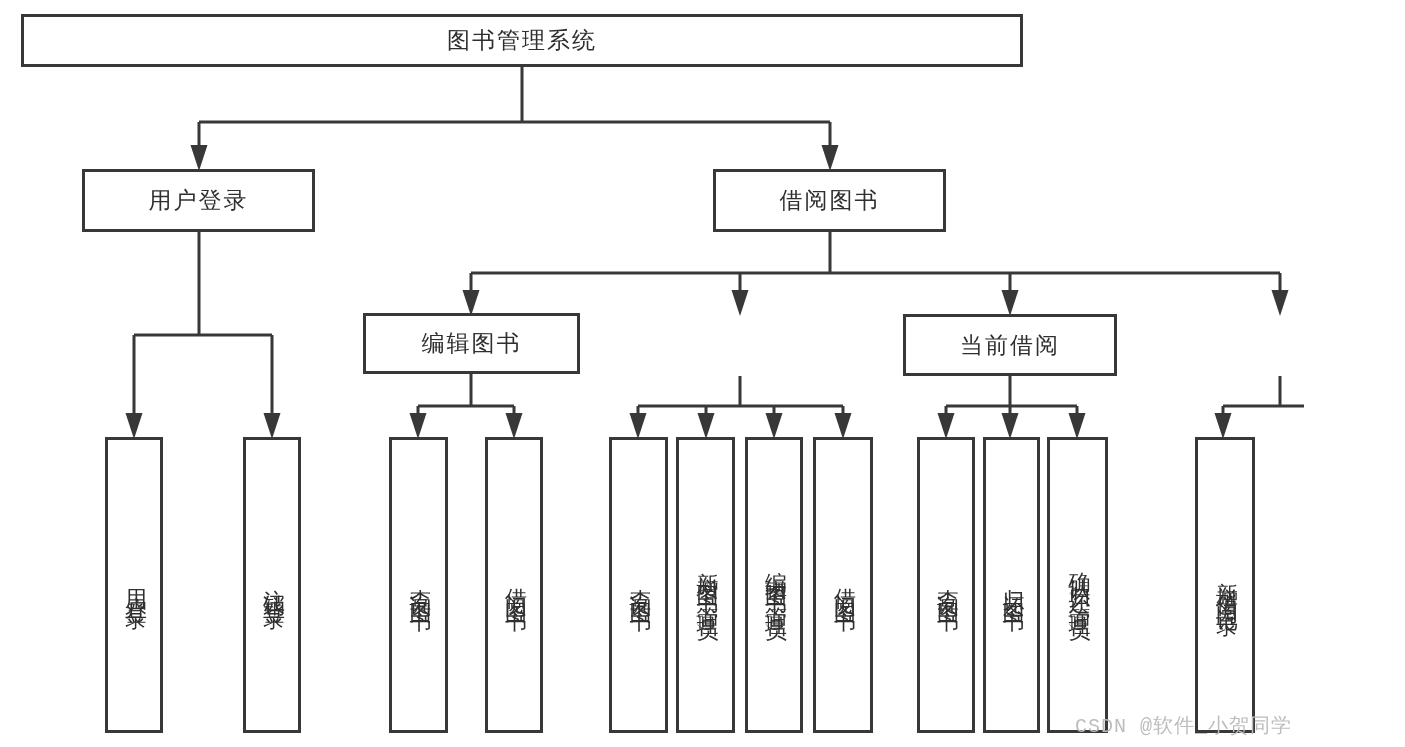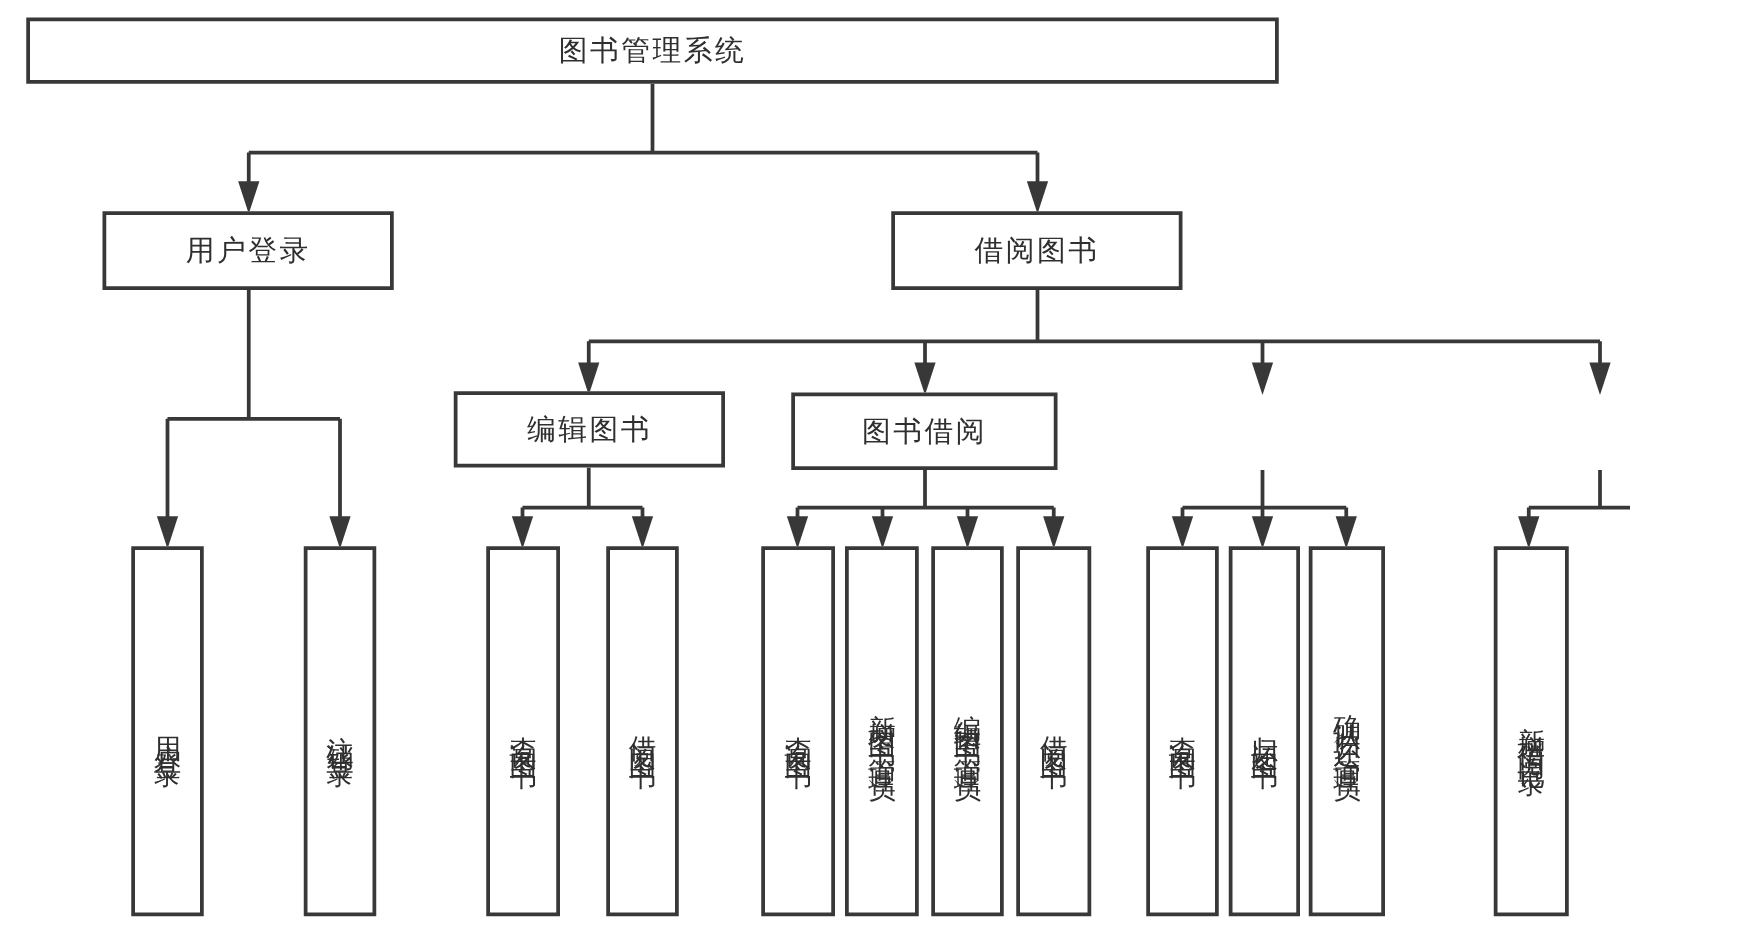--- a/index.html
+++ b/index.html
@@ -1,20 +1,20 @@
 <!DOCTYPE html>
 <html style="--line: #383838; --text: #2f2f2f; --watermark: #bdbdbd; --bg: #ffffff;"><head>
 <meta charset="utf-8">
 <style>
   html,body{margin:0;padding:0;background:#fff;}
   .canvas{
     position:relative;
     width:1304px;height:747px;
     background:var(--bg,#ffffff);
-    font-family:Liberation Sans, sans-serif;
+    font-family:Liberation Mono, monospace;
     overflow:hidden;
   }
   .connectors{position:absolute;left:0;top:0;z-index:1;}
   .connectors path{stroke:var(--line,#383838);stroke-width:3;fill:none;}
   .connectors polygon{fill:var(--line,#383838);stroke:none;}
   .node{
     position:absolute;
     box-sizing:border-box;
     background:#ffffff;
     border:3px solid var(--line,#383838);
@@ -83,22 +83,22 @@
   <div class="node h" style="left:82px;top:169px;width:233px;height:63px">
     <span class="lbl">用户登录</span>
   </div>
   <div class="node h" style="left:713px;top:169px;width:233px;height:63px">
     <span class="lbl">借阅图书</span>
   </div>
 
   <div class="node h" style="left:363px;top:313px;width:217px;height:61px">
     <span class="lbl">编辑图书</span>
   </div>
-  <div class="node h" style="left:633px;top:314px;width:213px;height:62px">
-    <span class="lbl">图书借阅</span>
+  <div class="node h" style="left:903px;top:314px;width:214px;height:62px">
+    <span class="lbl">当前借阅</span>
   </div>
 
   <div class="node v" style="left:105px;top:437px;width:58px;height:296px">
     <span class="lbl">用户登录</span>
   </div>
   <div class="node v" style="left:243px;top:437px;width:58px;height:296px">
     <span class="lbl">注销登录</span>
   </div>
 
   <div class="node v" style="left:389px;top:437px;width:59px;height:296px">
@@ -131,14 +131,15 @@
     <span class="lbl">确认归还（管理员）</span>
   </div>
 
   <div class="node v" style="left:1195px;top:437px;width:60px;height:296px">
     <span class="lbl">新增借阅记录</span>
   </div>
   <div class="node v" style="left:1312px;top:437px;width:61px;height:296px">
     <span class="lbl">查询借阅记录</span>
   </div>
 
+  <div class="watermark">CSDN @软件_小贺同学</div>
 
 </div>
 
 </body></html>

